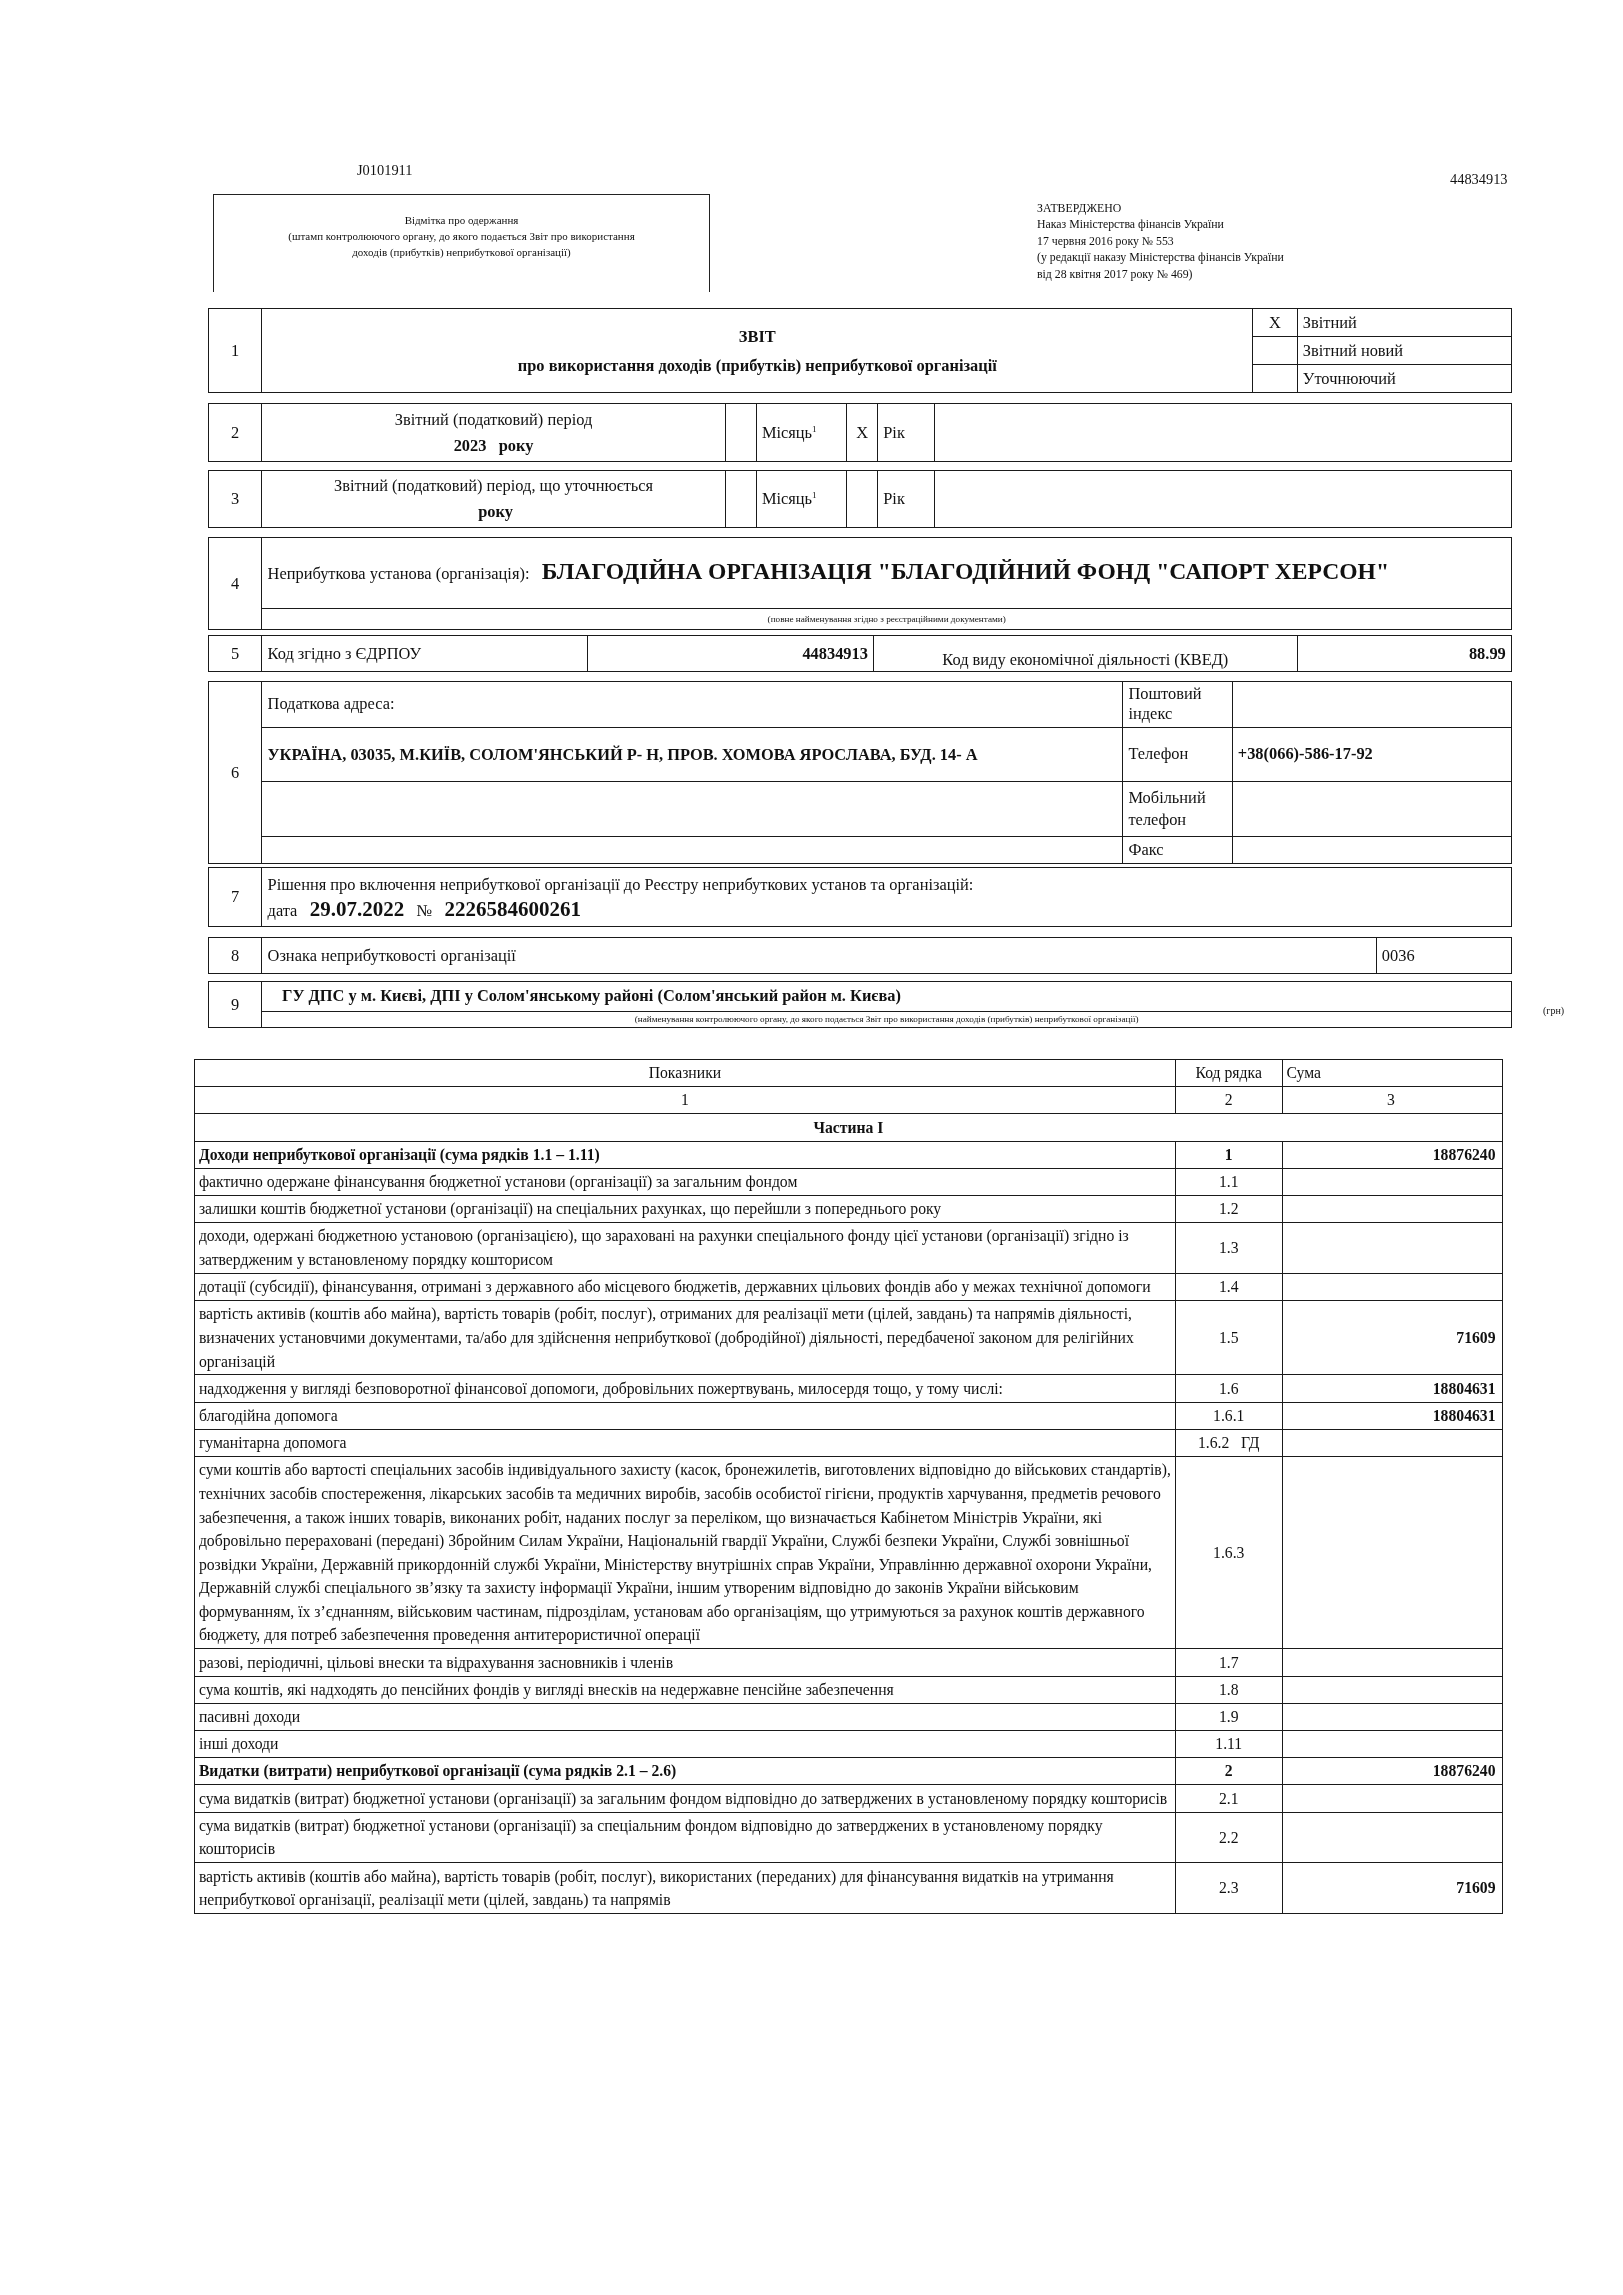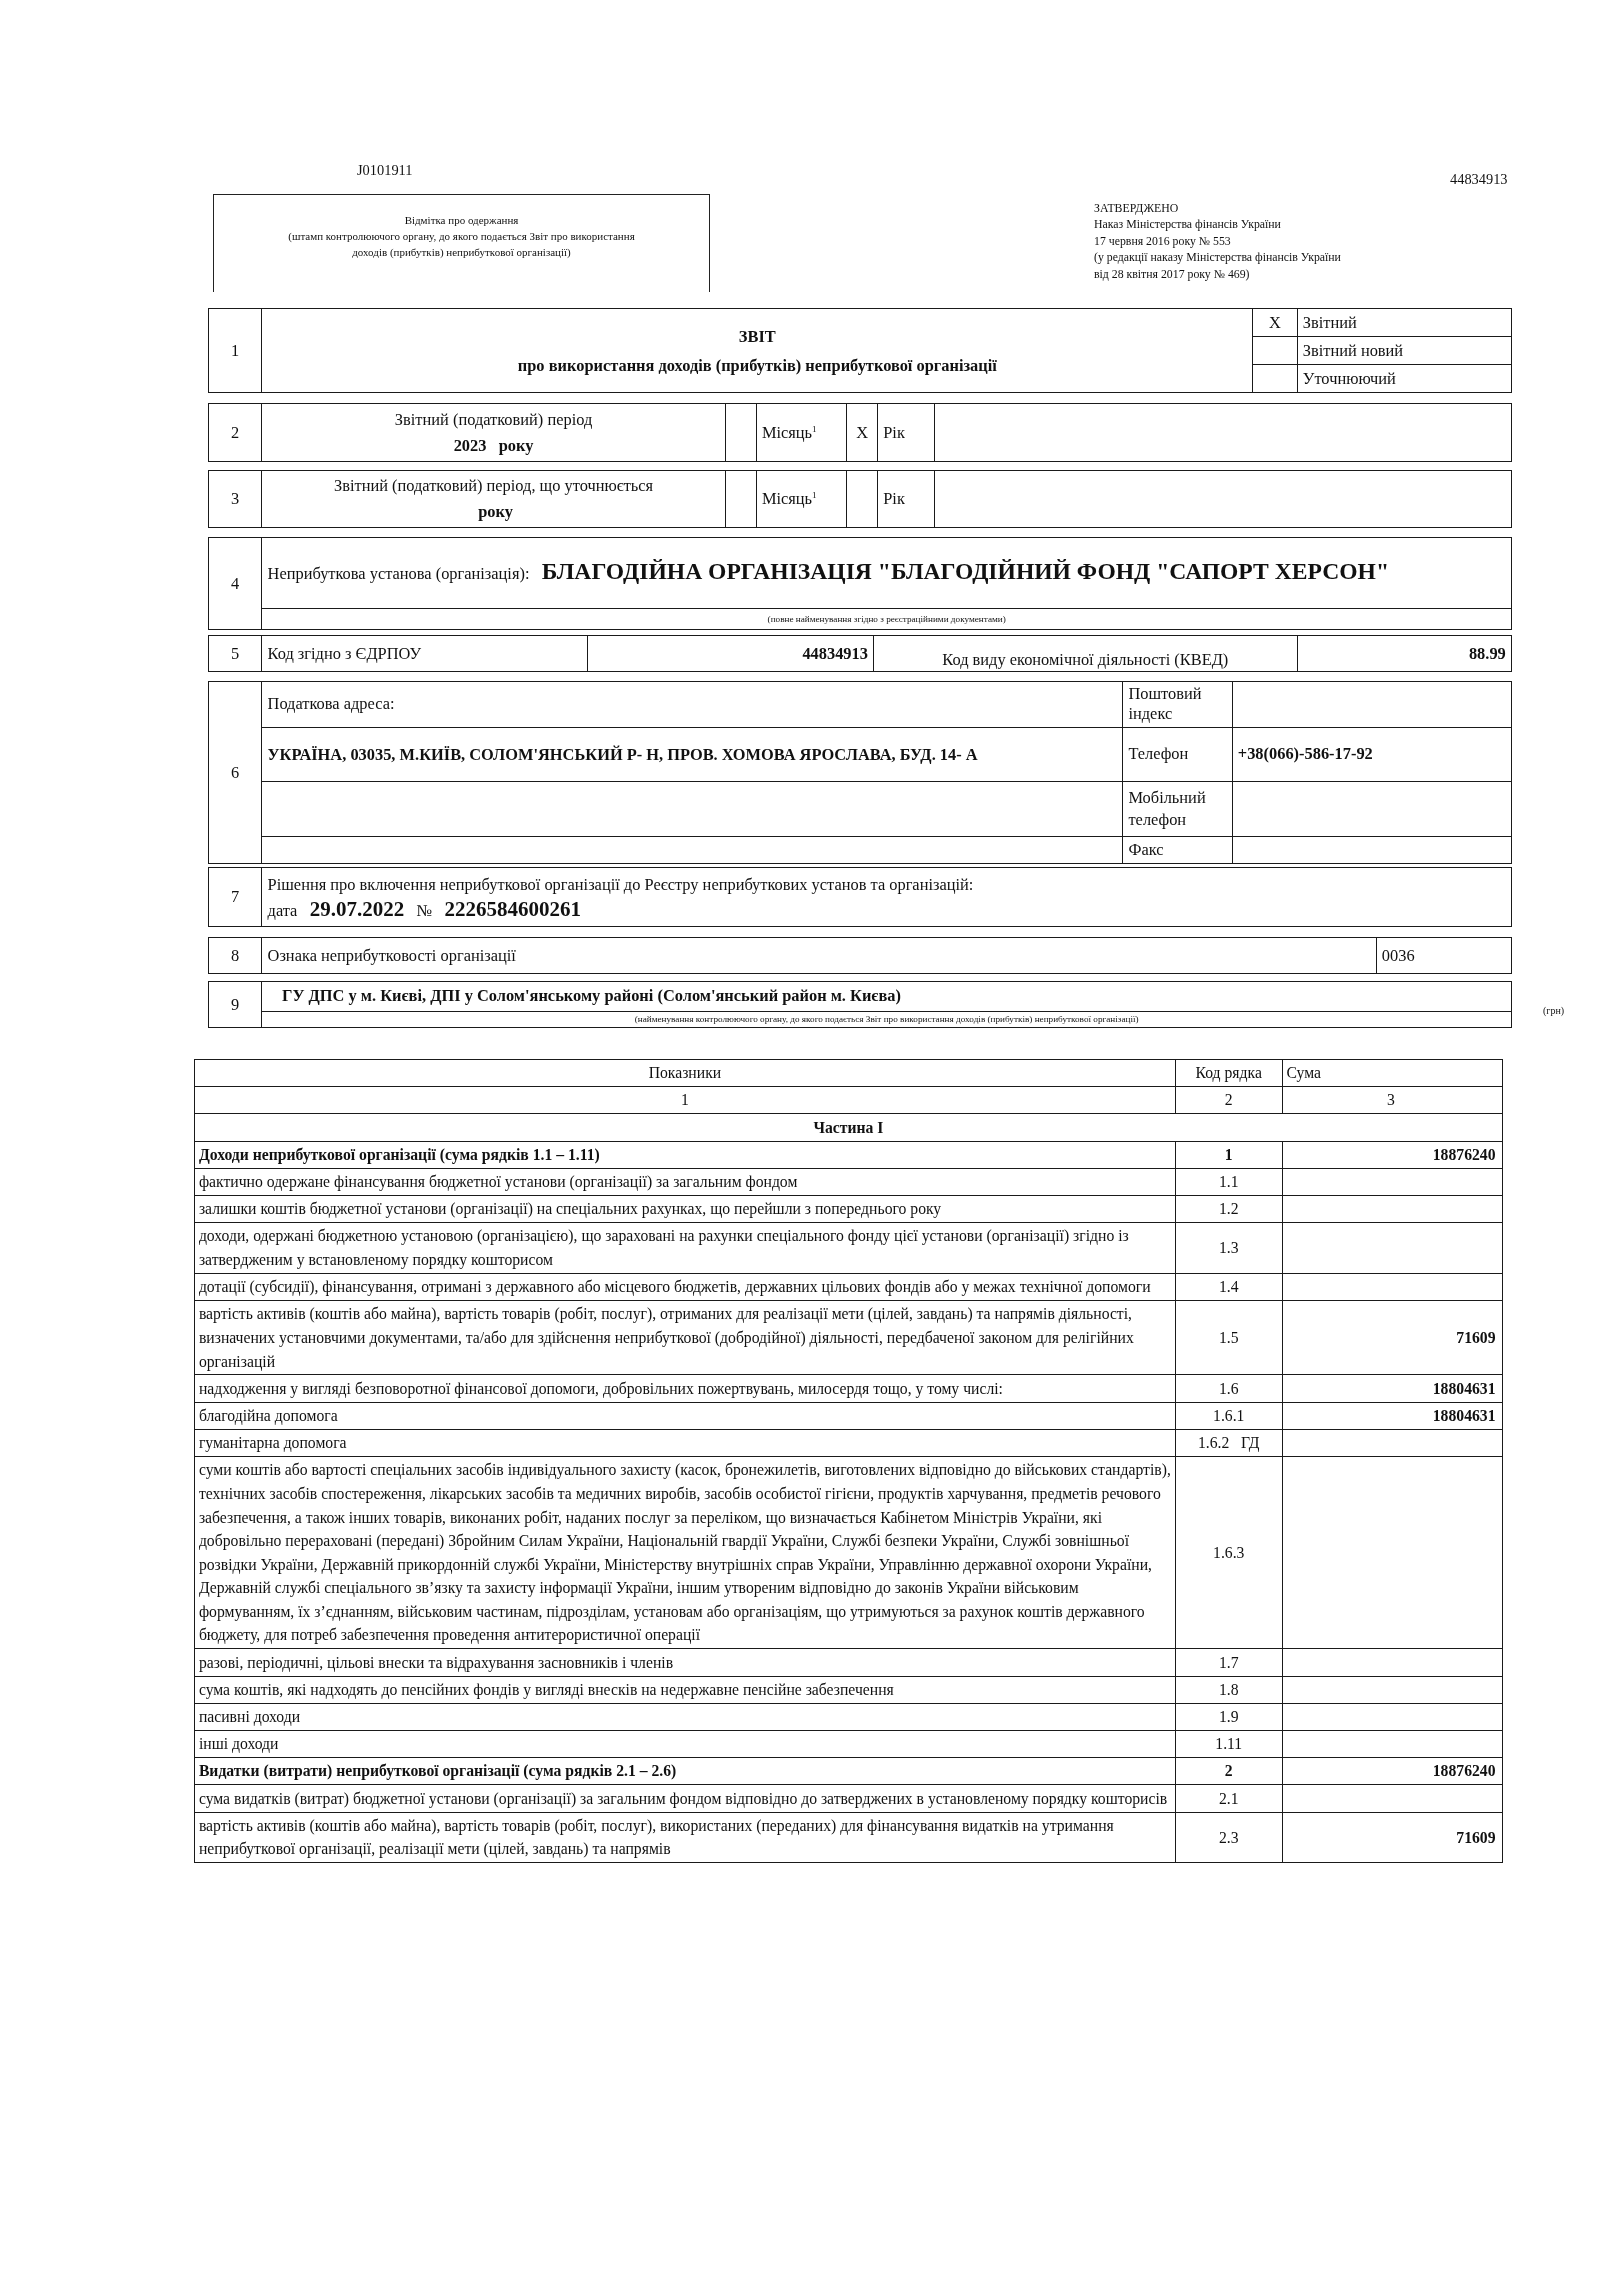--- a/index.html
+++ b/index.html
@@ -3,21 +3,21 @@
 <meta charset="utf-8">
 <style>
   html, body { margin: 0; padding: 0; background: #ffffff; }
   body { width: 1623px; height: 2295px; position: relative; overflow: hidden;
          font-family: "Liberation Serif", "DejaVu Serif", serif; color: #111; }
   .abs { position: absolute; }
   .form-code { left: 357px; top: 162px; font-size: 14.4px; }
   .top-edrpou { left: 1450px; top: 171px; font-size: 14.4px; }
   .stamp-box { left: 213px; top: 194px; width: 497px; height: 98px; border: 1.3px solid #222;
                border-bottom: none; text-align: center; font-size: 11px; line-height: 15.7px; padding-top: 18.3px; box-sizing: border-box; }
-  .approved { left: 1094px; top: 200px; font-size: 11.8px; line-height: 16.4px; }
+  .approved { left: 1037px; top: 200px; font-size: 11.8px; line-height: 16.4px; }
   .approved div { white-space: nowrap; }
 
   table.sec { position: absolute; border-collapse: collapse; left: 208px; width: 1304px; }
   table.sec td { border: 1.6px solid #1a1a1a; padding: 1.3px 5.2px; font-size: 16.4px; vertical-align: middle; }
   td.num { width: 42px; text-align: center; font-size: 15.7px; padding: 0; }
   .bold { font-weight: bold; }
   .center { text-align: center; }
   .right { text-align: right; }
   .small { font-size: 9.2px !important; text-align: center; }
   .sup { font-size: 9.2px; vertical-align: super; }
@@ -298,19 +298,24 @@
         <td style="font-weight: bold;">Видатки (витрати) неприбуткової організації (сума рядків 2.1 – 2.6)</td>
         <td class="code" style="font-weight: bold; white-space: pre;">2</td>
         <td class="sum" style="font-weight: bold;">18876240</td>
       </tr>
       <tr>
         <td>сума видатків (витрат) бюджетної установи (організації) за загальним фондом відповідно до затверджених в установленому порядку кошторисів</td>
         <td class="code" style="white-space: pre;">2.1</td>
         <td class="sum" style="font-weight: bold;"></td>
       </tr>
       <tr>
+        <td>сума видатків (витрат) бюджетної установи (організації) за спеціальним фондом відповідно до затверджених в установленому порядку кошторисів</td>
+        <td class="code" style="white-space: pre;">2.2</td>
+        <td class="sum" style="font-weight: bold;"></td>
+      </tr>
+      <tr>
         <td>вартість активів (коштів або майна), вартість товарів (робіт, послуг), використаних (переданих) для фінансування видатків на утримання неприбуткової організації, реалізації мети (цілей, завдань) та напрямів</td>
         <td class="code" style="white-space: pre; margin-left: 48px;">2.3</td>
         <td class="sum" style="font-weight: bold;">71609</td>
       </tr>
     </tbody>
 </table>
 
 
 </body></html>

